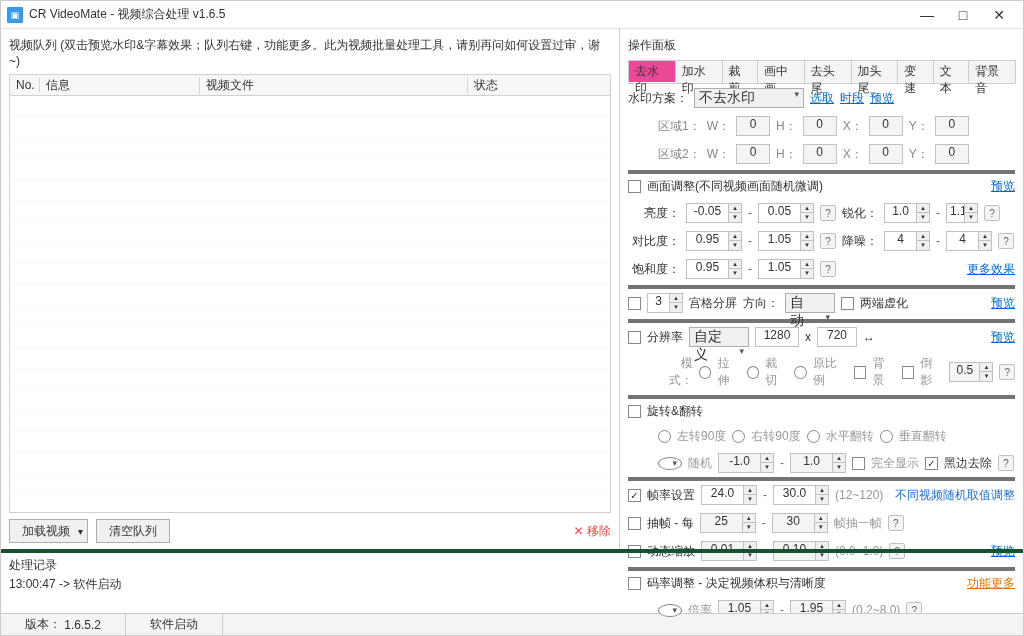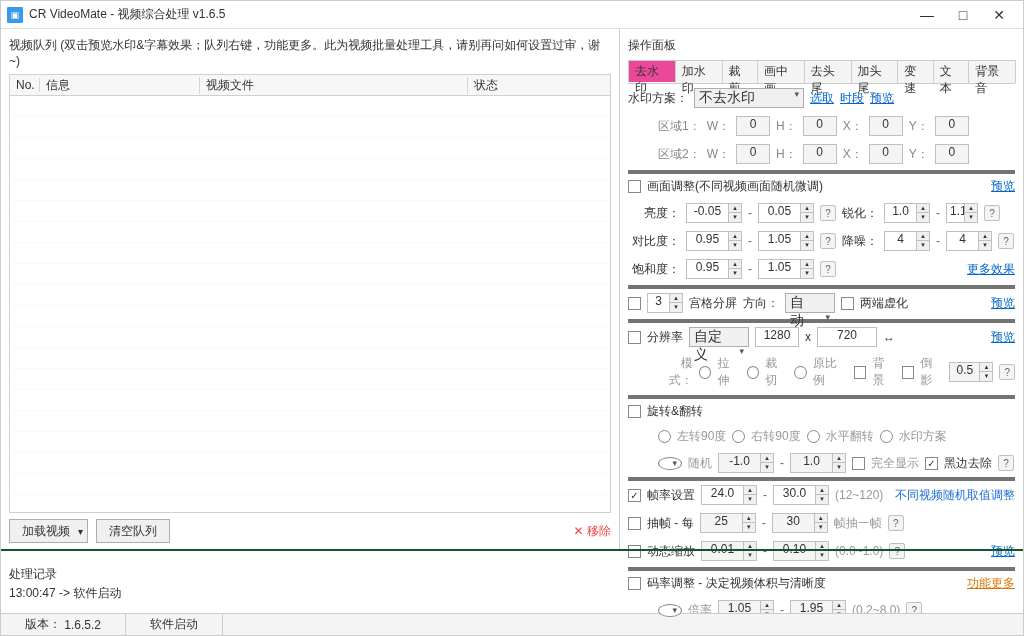--- a/index.html
+++ b/index.html
@@ -13,21 +13,21 @@
 .right{flex:1;display:flex;flex-direction:column;padding:6px 8px 0 8px}
 .panelhead{font-size:12px;color:#333;margin-bottom:4px;padding:2px 0}
 .listhead{display:flex;background:#f7f7f7;border:1px solid #d0d0d0;height:22px;align-items:center}
 .listhead div{padding:0 6px;font-size:12px;border-right:1px solid #d6d6d6}
 .listbody{flex:1;border:1px solid #d0d0d0;border-top:none;overflow:auto;background:#fff;background-image:repeating-linear-gradient(to bottom,#fff 0,#fff 20px,#fafafa 20px,#fafafa 21px)}
 .leftbtns{display:flex;align-items:center;padding:6px 0;gap:8px}
 .btn{height:24px;border:1px solid #adadad;background:#f0f0f0;padding:0 12px;display:flex;align-items:center;font-size:12px;cursor:default}
 .btn.drop{padding-right:4px}
 .btn.drop::after{content:"▾";margin-left:8px;font-size:10px}
 .delbtn{margin-left:auto;color:#ef4444}
-.logarea{border-top:2px solid #14532d;height:64px;padding:15px 8px;font-size:12px}
+.logarea{border-top:4px solid #14532d;height:64px;padding:4px 8px;font-size:12px}
 .logarea .loghdr{margin-bottom:2px}
 .statusbar{height:22px;border-top:1px solid #ccc;display:flex;align-items:center;background:#f4f4f4}
 .statusbar div{padding:0 24px;border-right:1px solid #ccc;height:100%;display:flex;align-items:center;font-size:12px}
 .tabs{display:flex;border-bottom:1px solid #ccc;height:24px}
 .tabs .tab{padding:2px 6px;border:1px solid #ccc;border-bottom:none;margin-right:-1px;background:#f4f4f4;font-size:12px;cursor:default}
 .tabs .tab.active{background:#ec4899;border-bottom:1px solid #fff;position:relative;z-index:1}
 .row{display:flex;align-items:center;margin:4px 0;gap:6px}
 .lbl{font-size:12px;color:#333;min-width:52px;text-align:right}
 .lbl.s{min-width:auto}
 .sel{height:20px;border:1px solid #adadad;background:#f0f0f0;padding:0 18px 0 4px;position:relative;font-size:14px}
@@ -242,21 +242,21 @@
         <span>两端虚化</span>
       <span class="link u r-align">预览</span>
     </div>
 
     <div class="row group">
       <span class="chk"></span>
       <span>分辨率</span>
       <div class="sel" style="width:60px">自定义</div>
       <span class="inp on" style="width:44px">1280</span>
       <span>x</span>
-      <span class="inp on" style="width:60px">720</span>
+      <span class="inp on" style="width:40px">720</span>
       <span>↔</span>
       <span class="link u r-align">预览</span>
     </div>
     <div class="row subrow">
       <span class="lbl s dim">模式：</span>
       <span class="rad dis"></span>
         <span class="dim">拉伸</span>
       <span class="rad dis"></span>
         <span class="dim">裁切</span>
       <span class="rad dis"></span>
@@ -280,21 +280,21 @@
       <span>旋转&amp;翻转</span>
     </div>
     <div class="row subrow">
       <span class="rad dis"></span>
         <span class="dim">左转90度</span>
       <span class="rad dis"></span>
         <span class="dim">右转90度</span>
       <span class="rad dis"></span>
         <span class="dim">水平翻转</span>
       <span class="rad dis"></span>
-        <span class="dim">水印方案</span>
+        <span class="dim">垂直翻转</span>
     </div>
     <div class="row subrow">
       <span class="rad sel dis"></span>
         <span class="dim">随机</span>
       <div class="spin">
           <span class="inp">-1.0</span>
           <div class="sbtn">
             <span>▴</span>
             <span>▾</span>
           </div>

